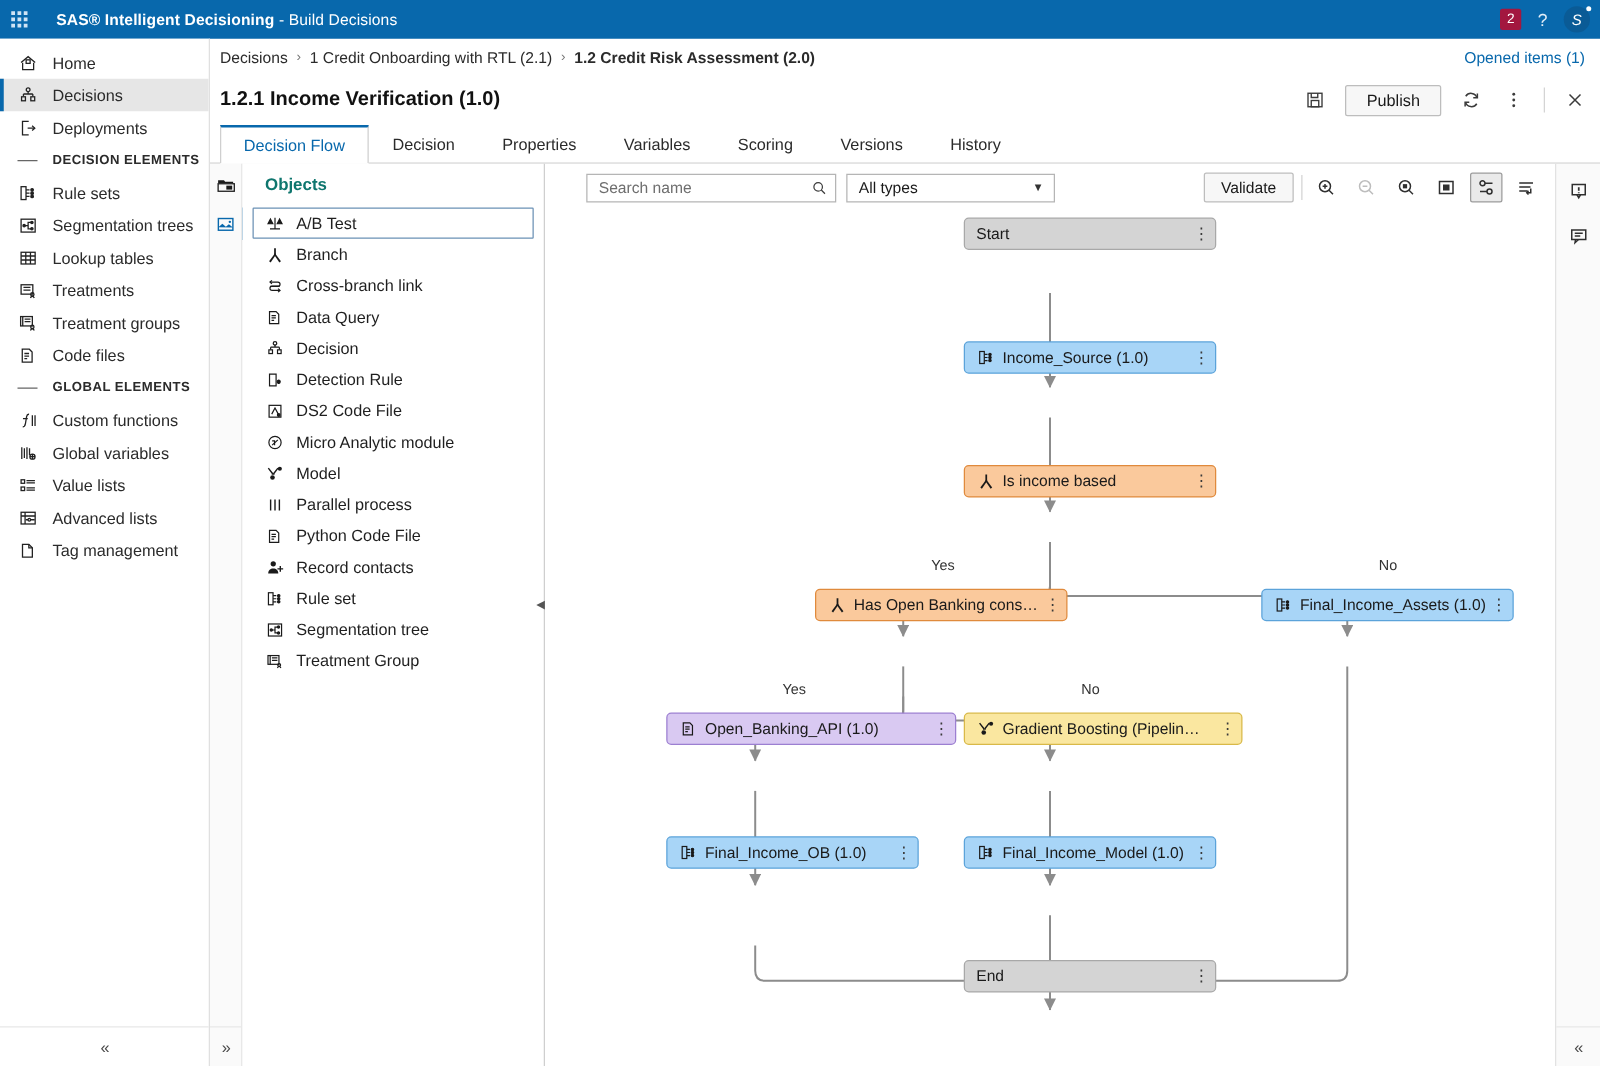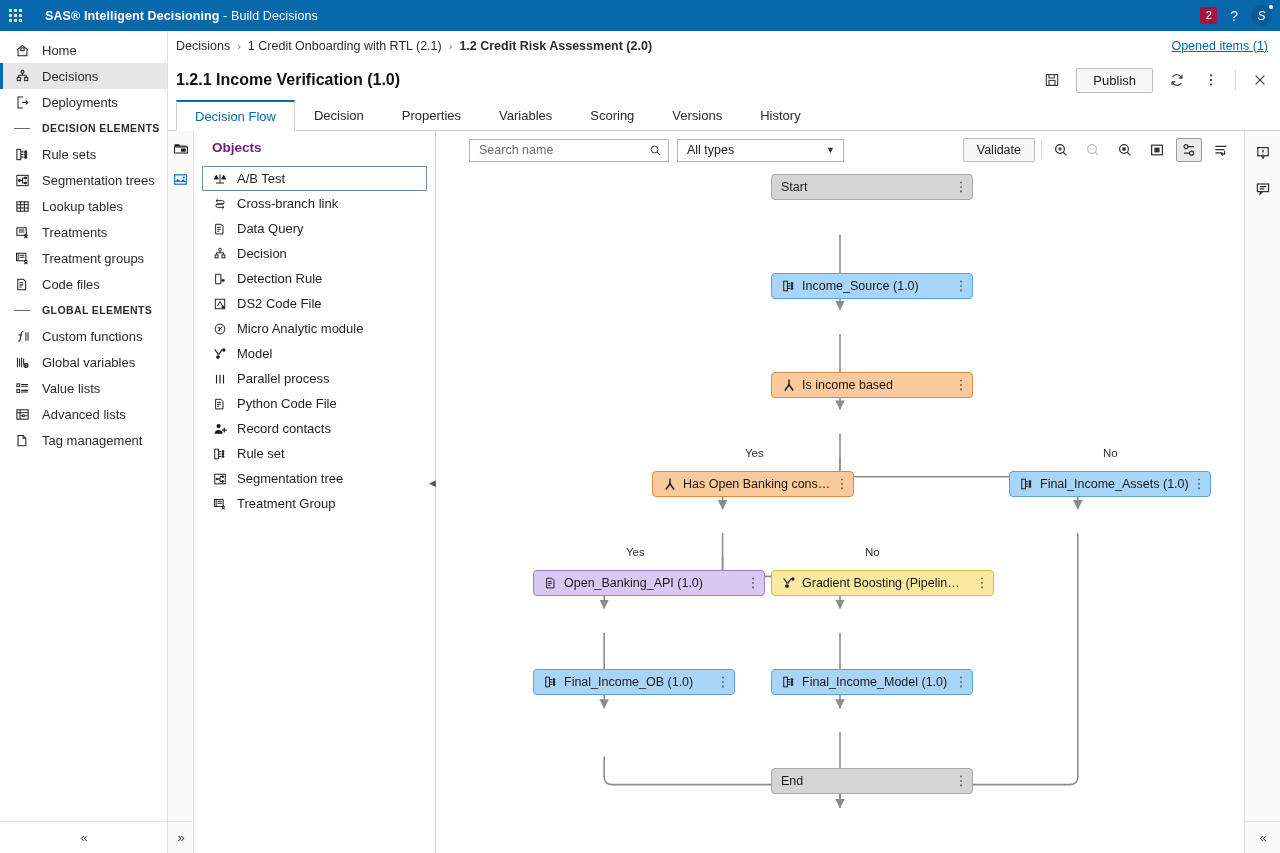--- a/index.html
+++ b/index.html
@@ -57,21 +57,21 @@
   .chev { color: #4a4a4a; font-size: 13px; cursor: pointer; letter-spacing: -1px; }
 
   
   .content { flex: 1; display: flex; flex-direction: column; min-width: 0; }
   .breadcrumb-row { height: 29px; display: flex; align-items: center;
     padding: 0 12px 0 8px; position: relative; }
   .bc { font-size: 12.5px; color: #2b2b2b; cursor: pointer; }
   .bc.last { font-weight: bold; cursor: default; }
   .bc-sep { color: #767676; margin: 0 7px; font-size: 11px; }
   .opened-items { position: absolute; right: 12px; color: #0868ac; font-size: 12.5px;
-    cursor: pointer; text-decoration: underline; }
+    cursor: pointer; }
   .title-row { height: 40px; display: flex; align-items: center; padding: 0 12px 0 8px;
     position: relative; }
   .page-title { font-size: 16px; font-weight: bold; color: #111; }
   .title-actions { position: absolute; right: 10px; display: flex; align-items: center;
     gap: 14px; }
   .icon-btn { width: 20px; height: 20px; display: flex; align-items: center;
     justify-content: center; cursor: pointer; color: #3b3b3b; }
   .icon-btn svg { width: 16px; height: 16px; }
   .publish-btn { height: 25px; border: 1px solid #bdbdbd; background: #f7f7f7;
     border-radius: 2px; font-size: 13px; padding: 0 16px; cursor: pointer;
@@ -100,21 +100,21 @@
   .rail-ico.sel::after { content:""; position:absolute; right:-6px; top:-4px; bottom:-4px;
     width:2px; background:#0868ac; }
   .rail-footer { position: absolute; bottom: 0; left: 0; right: 0; height: 32px;
     display: flex; align-items: center; justify-content: center;
     border-top: 1px solid #e8e8e8; }
 
   
   .obj-panel { width: 242px; border-right: 1px solid #cfcfcf; background: #fff;
     display: flex; flex-direction: column; position: relative; }
   .obj-head { height: 32px; display: flex; align-items: center; padding-left: 18px;
-    font-size: 13.5px; font-weight: bold; color: #701a75; }
+    font-size: 13.5px; font-weight: bold; color: #0f766e; }
   .obj-list { padding: 3px 8px 0 8px; overflow-y: auto; flex: 1; }
   .obj-item { height: 25px; display: flex; align-items: center; gap: 9px;
     padding-left: 9px; font-size: 13px; color: #1f1f1f; cursor: pointer;
     border: 1px solid transparent; border-radius: 1px; }
   .obj-item.sel { border-color: #6b91b5; background: #fff; }
   .obj-ico { width: 16px; height: 16px; flex: none; display: flex;
     align-items: center; justify-content: center; }
   .obj-ico svg { width: 14px; height: 14px; }
   .panel-handle { position: absolute; right: -1px; top: 345px; width: 7px; height: 14px;
     display: flex; align-items: center; justify-content: center; cursor: pointer;
@@ -470,20 +470,30 @@
             <span class="obj-ico">
                 <svg viewBox="0 0 16 16" fill="none" stroke="#1a1a1a" stroke-width="1.1">
                   <path d="M8 2.6v10M3.4 12.6h9.2"></path>
                   <path d="M1.6 8l2.2-4.2L6 8z" fill="#1a1a1a"></path>
                   <path d="M10 8l2.2-4.2L14.4 8z" fill="#1a1a1a"></path>
                 </svg>
               </span>
             <span>A/B Test</span>
           </div>
 
+          <div class="obj-item">
+            <span class="obj-ico">
+                <svg viewBox="0 0 16 16" fill="#1a1a1a">
+                  <path d="M7.2 1.8h1.6v5.4H7.2z"></path>
+                  <path d="M8 6.4l5.4 7.4-1.4 1L7 7.6z"></path>
+                  <path d="M8 6.4L2.6 13.8l1.4 1L9 7.6z"></path>
+                </svg>
+              </span>
+            <span>Branch</span>
+          </div>
 
           <div class="obj-item">
             <span class="obj-ico">
                 <svg viewBox="0 0 16 16" fill="none" stroke="#1a1a1a" stroke-width="1.1">
                   <path d="M3.6 4.2h7a2 2 0 0 1 0 4h-7"></path>
                   <path d="M5.2 2.6L3.4 4.2l1.8 1.6"></path>
                   <path d="M12.4 11.8h-7a2 2 0 0 1 0-4h7"></path>
                   <path d="M10.8 13.4l1.8-1.6-1.8-1.6"></path>
                 </svg>
               </span>

